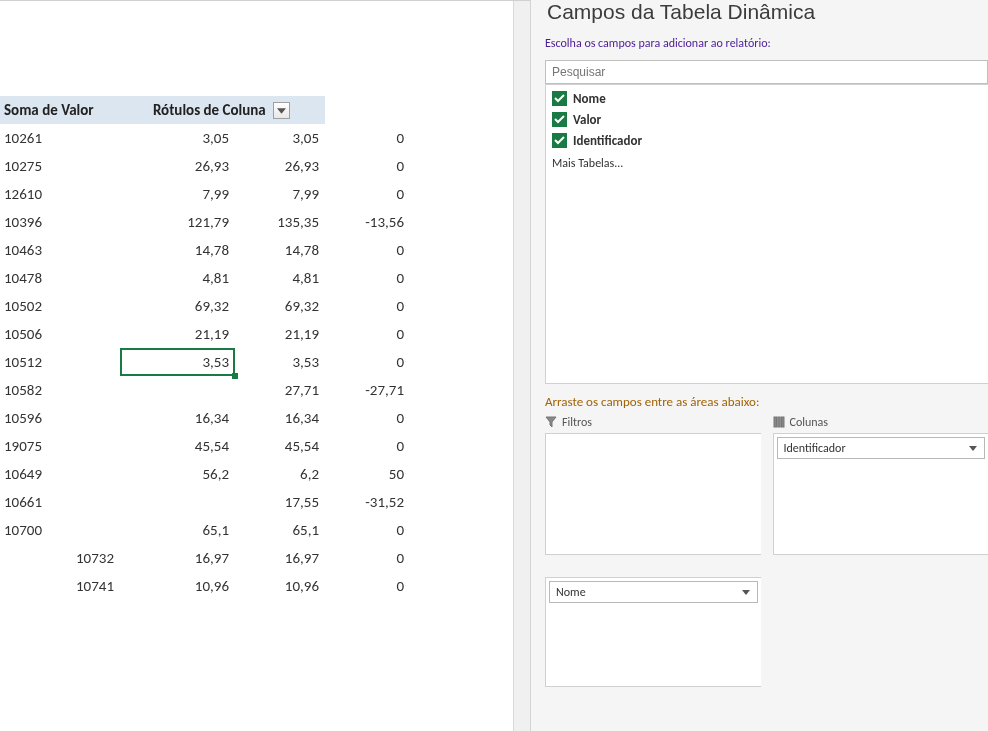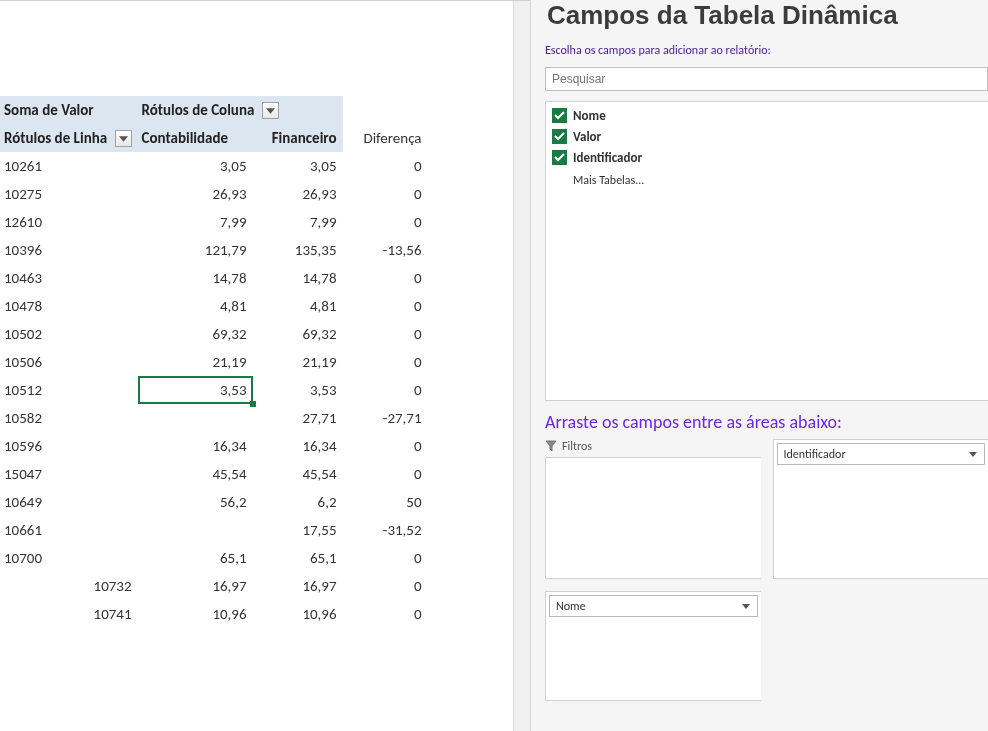--- a/index.html
+++ b/index.html
@@ -39,21 +39,21 @@
       height: 28px;
       vertical-align: middle;
       white-space: nowrap;
     }
     .hdr-row td { background: #dce6f1; font-weight: bold; color: #222; }
     .hdr-row2 td { background: #dce6f1; font-weight: bold; color: #222; }
     .col-id { width: 120px; text-align: left; }
     .col-val { width: 115px; text-align: right; }
     .col-val2 { width: 90px; text-align: right; }
     .col-diff { width: 85px; text-align: right; background:#fff !important; font-weight: normal;}
-    .col-label-hdr { text-align:left; }
+    .col-label-hdr { text-align:center; }
     .dd-btn {
       display: inline-flex;
       width: 17px; height: 17px;
       border: 1px solid #a0a0a0;
       background: linear-gradient(#fff,#e8e8e8);
       vertical-align: middle;
       margin-left: 4px;
       align-items: center;
       justify-content: center;
     }
@@ -75,39 +75,38 @@
     .right-pane {
       flex: 1;
       border-left: 1px solid #d4d4d4;
       background: #f5f5f5;
       display: flex;
       flex-direction: column;
       padding-left: 14px;
       padding-top: 0;
     }
     .rp-title {
-      font-size: 26px;
+      font-size: 21px;
       color: #3c3c3c;
-      font-weight: 700;
+      font-weight: 400;
       font-family: "Segoe UI Light","Segoe UI",Arial,sans-serif;
       padding: 0 0 12px 2px;
     }
     .rp-sub {
       font-size: 12px;
       color: #4c1d95;
       padding-bottom: 10px;
     }
     .search-box {
       border: 1px solid #c0c0c0;
       background: #fff;
       height: 24px;
       padding: 2px 6px;
       font-size: 12px;
       color: #888;
-      margin-bottom: 10px;
       margin-right: 0;
     }
     .field-list {
       background: #fff;
       border: 1px solid #d0d0d0;
       border-right: none;
       flex: 0 0 300px;
       padding: 4px 6px;
       overflow-y: auto;
     }
@@ -120,32 +119,32 @@
     }
     .chk {
       width: 15px; height: 15px;
       background: #1a7a43;
       display: inline-flex;
       align-items: center;
       justify-content: center;
     }
     .chk svg { width: 11px; height: 9px; }
     .field-item .lbl { font-weight: 600; color:#333;}
-    .more-tables { font-size: 12px; color:#333; padding-top:4px;margin-left:21px; }
+    .more-tables { font-size: 12px; color:#333; padding-top:4px; }
 
     .drag-instr {
-      font-size: 18px;
-      color: #6d28d9;
+      font-size: 13px;
+      color: #a16207;
       padding: 10px 0 6px;
     }
     .areas-grid {
       display: grid;
       grid-template-columns: 1fr 1fr;
       grid-template-rows: 140px 110px;
-      gap: 12px 12px;
+      gap: 22px 12px;
       padding-right: 0;
       min-height: 0;
     }
     .area-box {
       display: flex;
       flex-direction: column;
       min-width: 0;
     }
     .area-hdr {
       font-size: 12px;
@@ -192,33 +191,20 @@
       <td colspan="2" class="col-label-hdr">
         <span>Rótulos de Coluna</span>
         <span class="dd-btn">
           <svg viewBox="0 0 10 6">
                 <path d="M0 0 L5 6 L10 0 Z" fill="#555"></path>
               </svg>
         </span>
       </td>
       <td class="col-diff" style="background:#fff;"></td>
     </tr>
-    <tr class="hdr-row2">
-      <td class="col-id">
-        <span>Rótulos de Linha</span>
-        <span class="dd-btn">
-          <svg viewBox="0 0 10 6">
-                <path d="M0 0 L5 6 L10 0 Z" fill="#555"></path>
-              </svg>
-        </span>
-      </td>
-      <td class="col-val col-label-hdr" style="text-align:left;">Contabilidade</td>
-      <td class="col-val2" style="text-align:right;">Financeiro</td>
-      <td class="col-diff" style="font-weight:normal;color:#333;">Diferença</td>
-    </tr>
     </tbody>
       <tbody id="pivot-body">
         <tr>
           <td class="col-id">10261</td>
           <td class="col-val">3,05</td>
           <td class="col-val2">3,05</td>
           <td class="col-diff">0</td>
         </tr>
         <tr>
           <td class="col-id">10275</td>
@@ -274,21 +260,21 @@
           <td class="col-val2">27,71</td>
           <td class="col-diff">-27,71</td>
         </tr>
         <tr>
           <td class="col-id">10596</td>
           <td class="col-val">16,34</td>
           <td class="col-val2">16,34</td>
           <td class="col-diff">0</td>
         </tr>
         <tr>
-          <td class="col-id">15047</td>
+          <td class="col-id">19075</td>
           <td class="col-val">45,54</td>
           <td class="col-val2">45,54</td>
           <td class="col-diff">0</td>
         </tr>
         <tr>
           <td class="col-id">10649</td>
           <td class="col-val">56,2</td>
           <td class="col-val2">6,2</td>
           <td class="col-diff">50</td>
         </tr>
@@ -359,20 +345,28 @@
     <div class="area-box">
       <div class="area-hdr">
         <svg viewBox="0 0 12 12">
             <path d="M1 1 L11 1 L7 6 L7 11 L5 9 L5 6 Z" fill="#888"></path>
           </svg>
         <span>Filtros</span>
       </div>
       <div class="area-body" id="area-filters"></div>
     </div>
     <div class="area-box">
+      <div class="area-hdr">
+        <svg viewBox="0 0 12 12">
+            <rect x="1" y="1" width="2.5" height="10" fill="#888"></rect>
+            <rect x="4.75" y="1" width="2.5" height="10" fill="#888"></rect>
+            <rect x="8.5" y="1" width="2.5" height="10" fill="#888"></rect>
+          </svg>
+        <span>Colunas</span>
+      </div>
       <div class="area-body" id="area-columns">
           <div class="area-pill">
             <span>Identificador</span>
             <span class="dd">
               <svg viewBox="0 0 8 5">
                 <path d="M0 0 L4 5 L8 0 Z" fill="#555"></path>
               </svg>
             </span>
           </div>
         </div>

